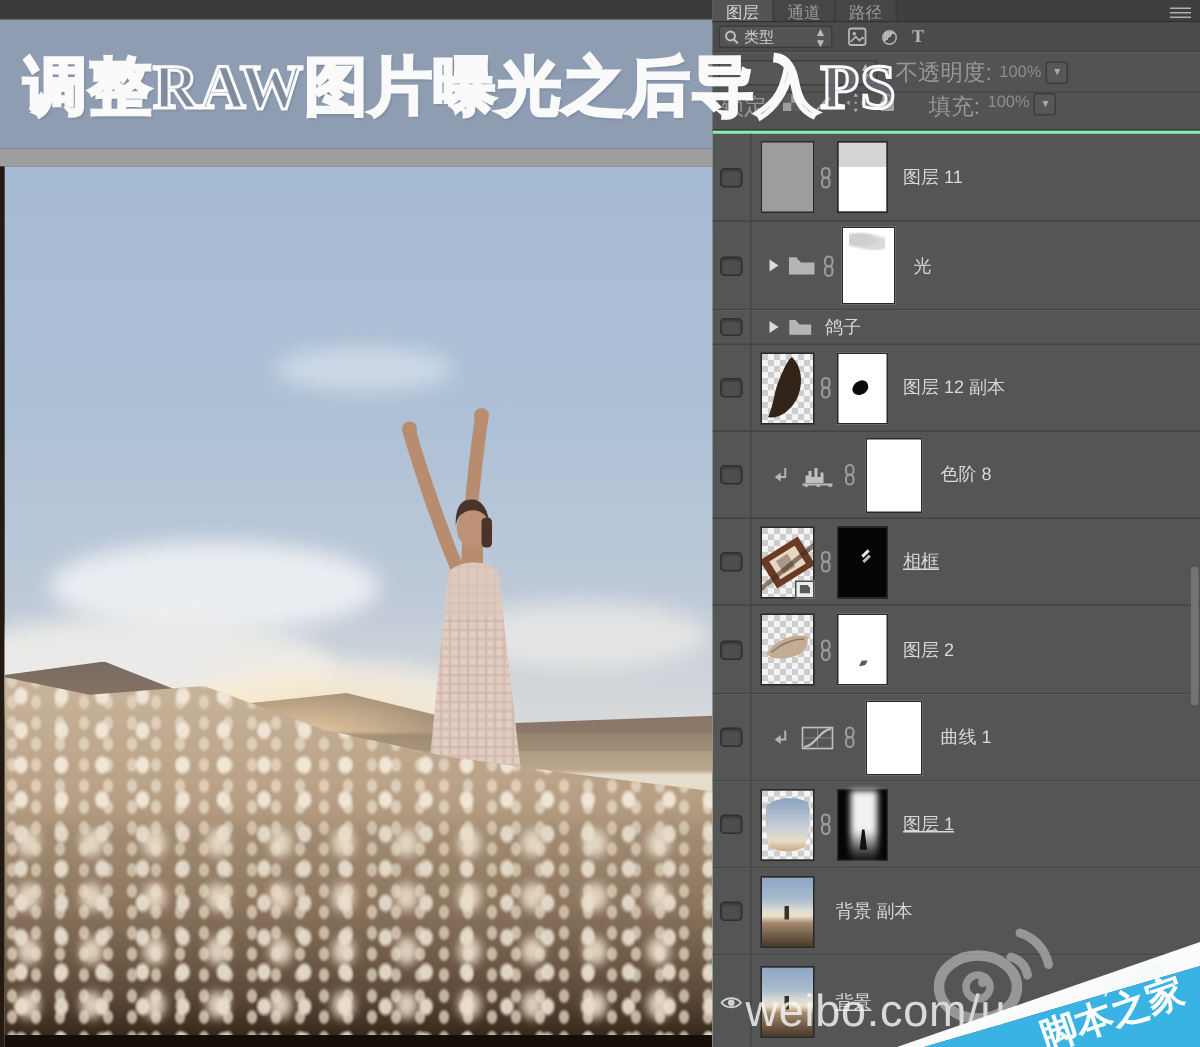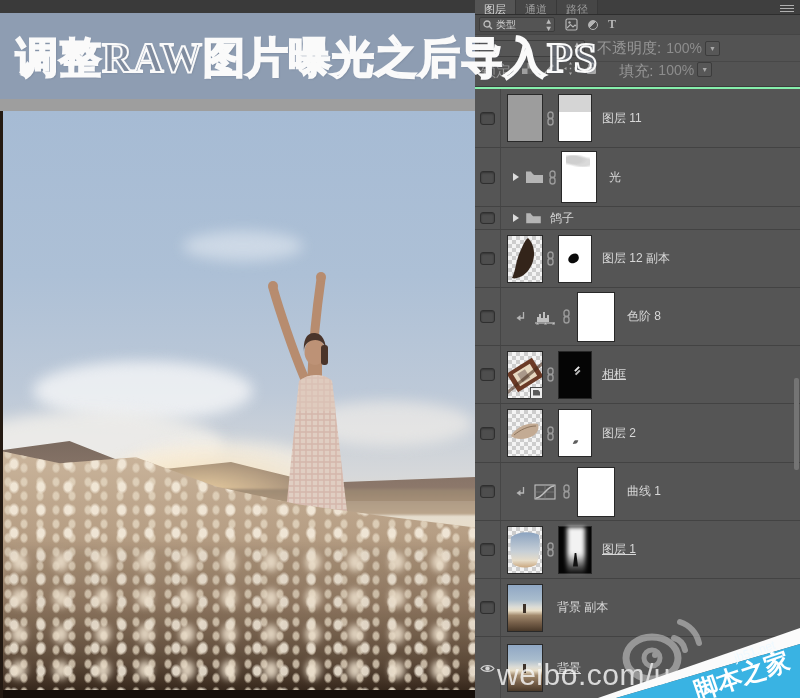--- a/index.html
+++ b/index.html
@@ -48,32 +48,32 @@
 
   
   .panel { position:absolute; left:475px; top:0; width:325px; height:698px; background:#86efac; z-index:2; }
   .tabbar { position:relative; height:15px; background:#3f3f3f; border-bottom:1px solid #2e2e2e; overflow:hidden; display:flex; }
   .tab { font-size:11px; padding:2px 9px 0 9px; color:#9b9b9b; background:#464646; border-right:1px solid #383838; line-height:15px; }
   .tab.active { background:#545454; color:#d6d6d6; }
   .panel-menu { position:absolute; right:6px; top:3px; width:14px; }
   .panel-menu i { display:block; height:1px; background:#b0b0b0; margin:2px 0; }
 
   .filterbar { height:20px; background:#4b4b4b; border-bottom:1px solid #454545; display:flex; align-items:center; padding:0 4px; }
-  .type-combo { display:flex; align-items:center; width:76px; height:15px; background:#545454; border:1px solid #3c3c3c; border-radius:2px; padding:0 3px;font-family:Liberation Mono, monospace; }
+  .type-combo { display:flex; align-items:center; width:76px; height:15px; background:#545454; border:1px solid #3c3c3c; border-radius:2px; padding:0 3px; }
   .type-combo .lbl { font-size:10px; color:#cfcfcf; margin-left:3px; flex:1; }
   .updown { font-size:8px; color:#bbb; line-height:7px; text-align:center; }
   .f-ic { margin-left:10px; display:flex; align-items:center; }
   .half-circle { width:10px; height:10px; border-radius:50%; border:1px solid #b5b5b5;
     background:linear-gradient(135deg,#b5b5b5 50%, rgba(0,0,0,0) 50%); }
   .t-glyph { font-family:"Liberation Serif", serif; font-size:12px; font-weight:bold; color:#b5b5b5; }
 
   .blendbar { height:27px; background:#535353; border-bottom:1px solid #484848; display:flex; align-items:center; padding:0 4px; }
   .blend-combo { width:106px; height:17px; background:#565656; border:1px solid #3e3e3e; border-radius:2px; display:flex; align-items:center; justify-content:flex-end; padding:0 3px; }
   .hdr-label { font-size:15px; color:#979797; margin-left:12px; }
-  .hdr-value { font-size:14px; color:#8d8d8d; margin-left:5px; }
+  .hdr-value { font-size:11px; color:#8d8d8d; margin-left:5px; }
   .drop-btn { width:15px; height:15px; margin-left:3px; background:#575757; border:1px solid #3c3c3c; border-radius:2px;
     color:#a9a9a9; font-size:7px; text-align:center; line-height:14px; }
   .lockbar { height:25px; background:#535353; border-bottom:1px solid #3c3c3c; display:flex; align-items:flex-start; padding:0 4px; }
   .lock-ics { display:flex; align-items:center; gap:9px; margin-left:7px; }
 
   .rows { position:absolute; left:0; top:89px; width:384px; height:609px; overflow:hidden; }
   .row { position:relative; display:flex; background:#555555; border-bottom:1px solid #434343; }
   .eyecol { width:26px; border-right:1px solid #464646; display:flex; align-items:center; justify-content:center; flex:none; }
   .eyebox { width:15px; height:13px; border:1px solid #2f2f2f; border-radius:3px; background:#4e4e4e;
     box-shadow:inset 0 1px 2px rgba(0,0,0,0.35); }

